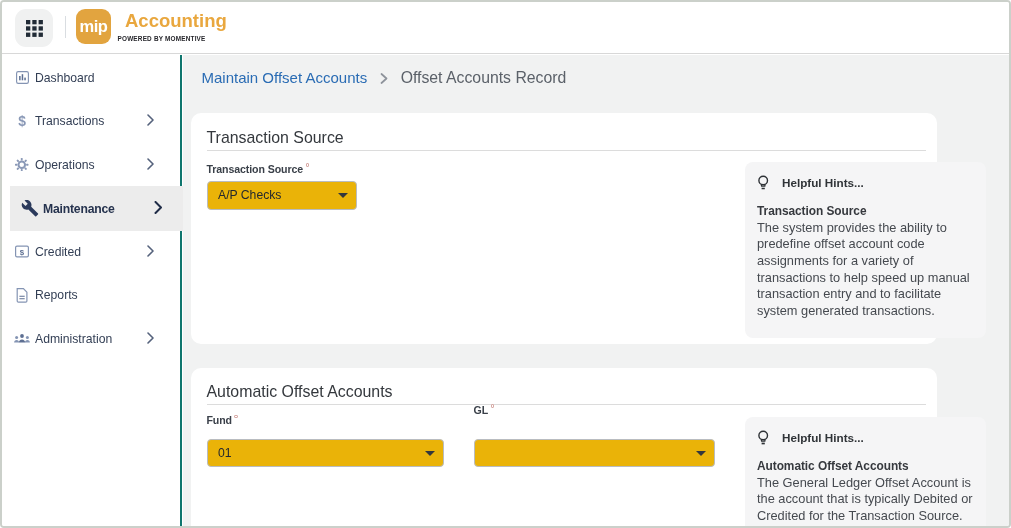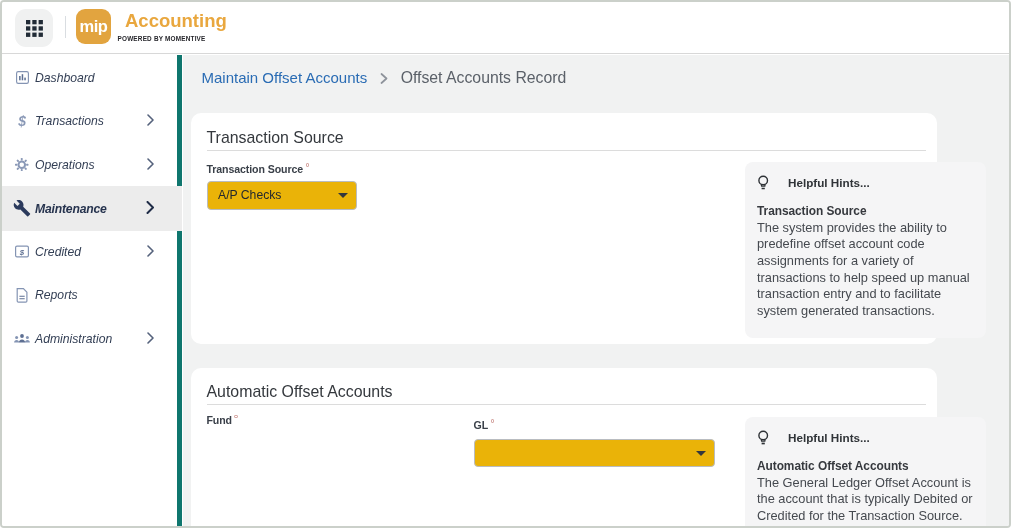--- a/index.html
+++ b/index.html
@@ -7,42 +7,42 @@
 .app { position:absolute; left:0; top:0; width:1011px; height:528px; border:2px solid #cbd0ca; border-radius:4px; background:#fff; overflow:hidden; }
 
 .hdr { position:absolute; left:0; top:0; right:0; height:52px; background:#fff; border-bottom:1px solid #d8d8d8; }
 .gridbtn { position:absolute; left:13px; top:7px; width:38px; height:38px; background:#f0f1f1; border-radius:11px; }
 .gridbtn svg { position:absolute; left:10.5px; top:10.5px; }
 .hdivider { position:absolute; left:62.5px; top:14px; width:1.5px; height:22px; background:#d9dde1; }
 .miplogo { position:absolute; left:74px; top:7px; width:35px; height:35px; background:#e2a43f; border-radius:9px; color:#fff; font-size:16.5px; font-weight:bold; text-align:center; line-height:34px; letter-spacing:-0.5px; }
 .brand { position:absolute; left:115px; top:10px; font-size:18.5px; line-height:18px; font-weight:bold; color:#e9a73e; letter-spacing:0px;margin-left:8px; }
 .powered { position:absolute; left:115.5px; top:32.5px; font-size:6.4px; font-weight:bold; color:#26262b; letter-spacing:0.2px; }
 
-.nav { position:absolute; left:0; top:53px; width:180px; bottom:0; background:#fff; border-right:5px solid #0f766e;font-style:italic; }
+.nav { position:absolute; left:0; top:53px; width:180px; bottom:0; background:#fff; border-right:2px solid #0f766e; }
 .nav-item { position:absolute; left:0; width:180px; height:44px; }
-.nav-item.sel { background:#ececec; }
+.nav-item.sel { background:#ececec;margin-left:8px; }
 .nav-ico { position:absolute; left:11px; top:50%; transform:translateY(-50%); width:18px; height:20px; display:flex; align-items:center; justify-content:center; }
 .nav-txt { position:absolute; left:33px; top:50%; transform:translateY(-50%); font-size:12.2px; color:#323e54; }
 .nav-item.sel .nav-txt { color:#26334e; font-weight:bold; letter-spacing:-0.2px; }
 .nav-chev { position:absolute; right:28px; top:50%; transform:translateY(-50%); }
 
 .content { position:absolute; left:181px; top:53px; right:0; bottom:0; background:#f1f2f2; overflow:hidden; }
 .crumb { position:absolute; left:18.5px; top:14px; font-size:15px; color:#5b6169; }
 .crumb a { color:#2a6cb4; text-decoration:none; }
 .card { position:absolute; left:8px; width:746px; background:#fff; border-radius:10px; }
 .card1 { top:58.3px; height:230.7px; }
 .card2 { top:312.5px; height:280px; }
 .card h2 { position:absolute; left:15.5px; top:15.5px; font-size:15.9px; line-height:17px; font-weight:normal; color:#34383d; }
 .card .rule { position:absolute; left:15.5px; right:11px; top:36.5px; height:1px; background:#dcdcdc; }
 .lbl { position:absolute; font-size:10.6px; line-height:12px; font-weight:bold; color:#3a4049; letter-spacing:-0.1px; }
 .req { display:inline-block; width:3.5px; height:3.5px; border:1px solid #d8aaa6; border-radius:1px; margin-left:2.5px; vertical-align:6px; }
 .sel-box { position:absolute; height:28.5px; border:1px solid #b9bcc0; border-radius:4px; background:#eab308; font-size:12.2px; color:#24282e; line-height:26.5px; padding-left:10.5px; }
 .caret { position:absolute; right:8.5px; top:11px; width:0; height:0; border-left:5px solid transparent; border-right:5px solid transparent; border-top:5px solid #33373c; }
 .hints { position:absolute; left:554px; width:241px; background:#f5f5f6; border-radius:8px; padding:14px 12px; }
-.hints-hd { display:flex; align-items:center; gap:18px; font-size:11.7px; font-weight:bold; color:#303438; height:14px; margin-bottom:13.5px; }
+.hints-hd { display:flex; align-items:center; gap:12px; font-size:11.7px; font-weight:bold; color:#303438; height:14px; margin-bottom:13.5px; }
 .hints-body { font-size:12.8px; color:#45494f; line-height:16.6px; }
 .hints-body b { color:#36393e; font-size:11.9px; letter-spacing:-0.05px; }
 </style>
 </head>
 <body>
 <div class="app">
 
   <div class="hdr">
     <div class="gridbtn">
       <svg width="17" height="17" viewBox="0 0 17 17">
@@ -179,21 +179,22 @@
           <span>Helpful Hints...</span>
         </div>
         <div class="hints-body"><b>Transaction Source</b><br>The system provides the ability to<br>predefine offset account code<br>assignments for a variety of<br>transactions to help speed up manual<br>transaction entry and to facilitate<br>system generated transactions.</div>
       </div>
     </div>
 
     <div class="card card2">
       <h2>Automatic Offset Accounts</h2>
       <div class="rule"></div>
       <div class="lbl" style="left:15.5px; top:46.5px;">Fund<span class="req"></span></div>
-      <div class="lbl" style="left:282.5px; top:51px;">GL<span class="req"></span></div>
+      <div class="sel-box" style="left:15.5px; top:71px; width:237.5px;">01<span class="caret"></span></div>
+      <div class="lbl" style="left:282.5px; top:36px;">GL<span class="req"></span></div>
       <div class="sel-box" style="left:283px; top:71px; width:241px;">
           <span class="caret"></span>
         </div>
       <div class="hints" style="top:49px; height:200px;">
         <div class="hints-hd">
           <svg width="13" height="15" viewBox="0 0 13 15" fill="none">
             <circle cx="6.2" cy="5.5" r="4.3" stroke="#2e3236" stroke-width="1.4"></circle>
             <path d="M4.3 9.3 L4.6 11.1 H7.8 L8.1 9.3" stroke="#2e3236" stroke-width="1.3"></path>
             <path d="M4.6 13.5 H7.8" stroke="#2e3236" stroke-width="1.7"></path>
           </svg>

